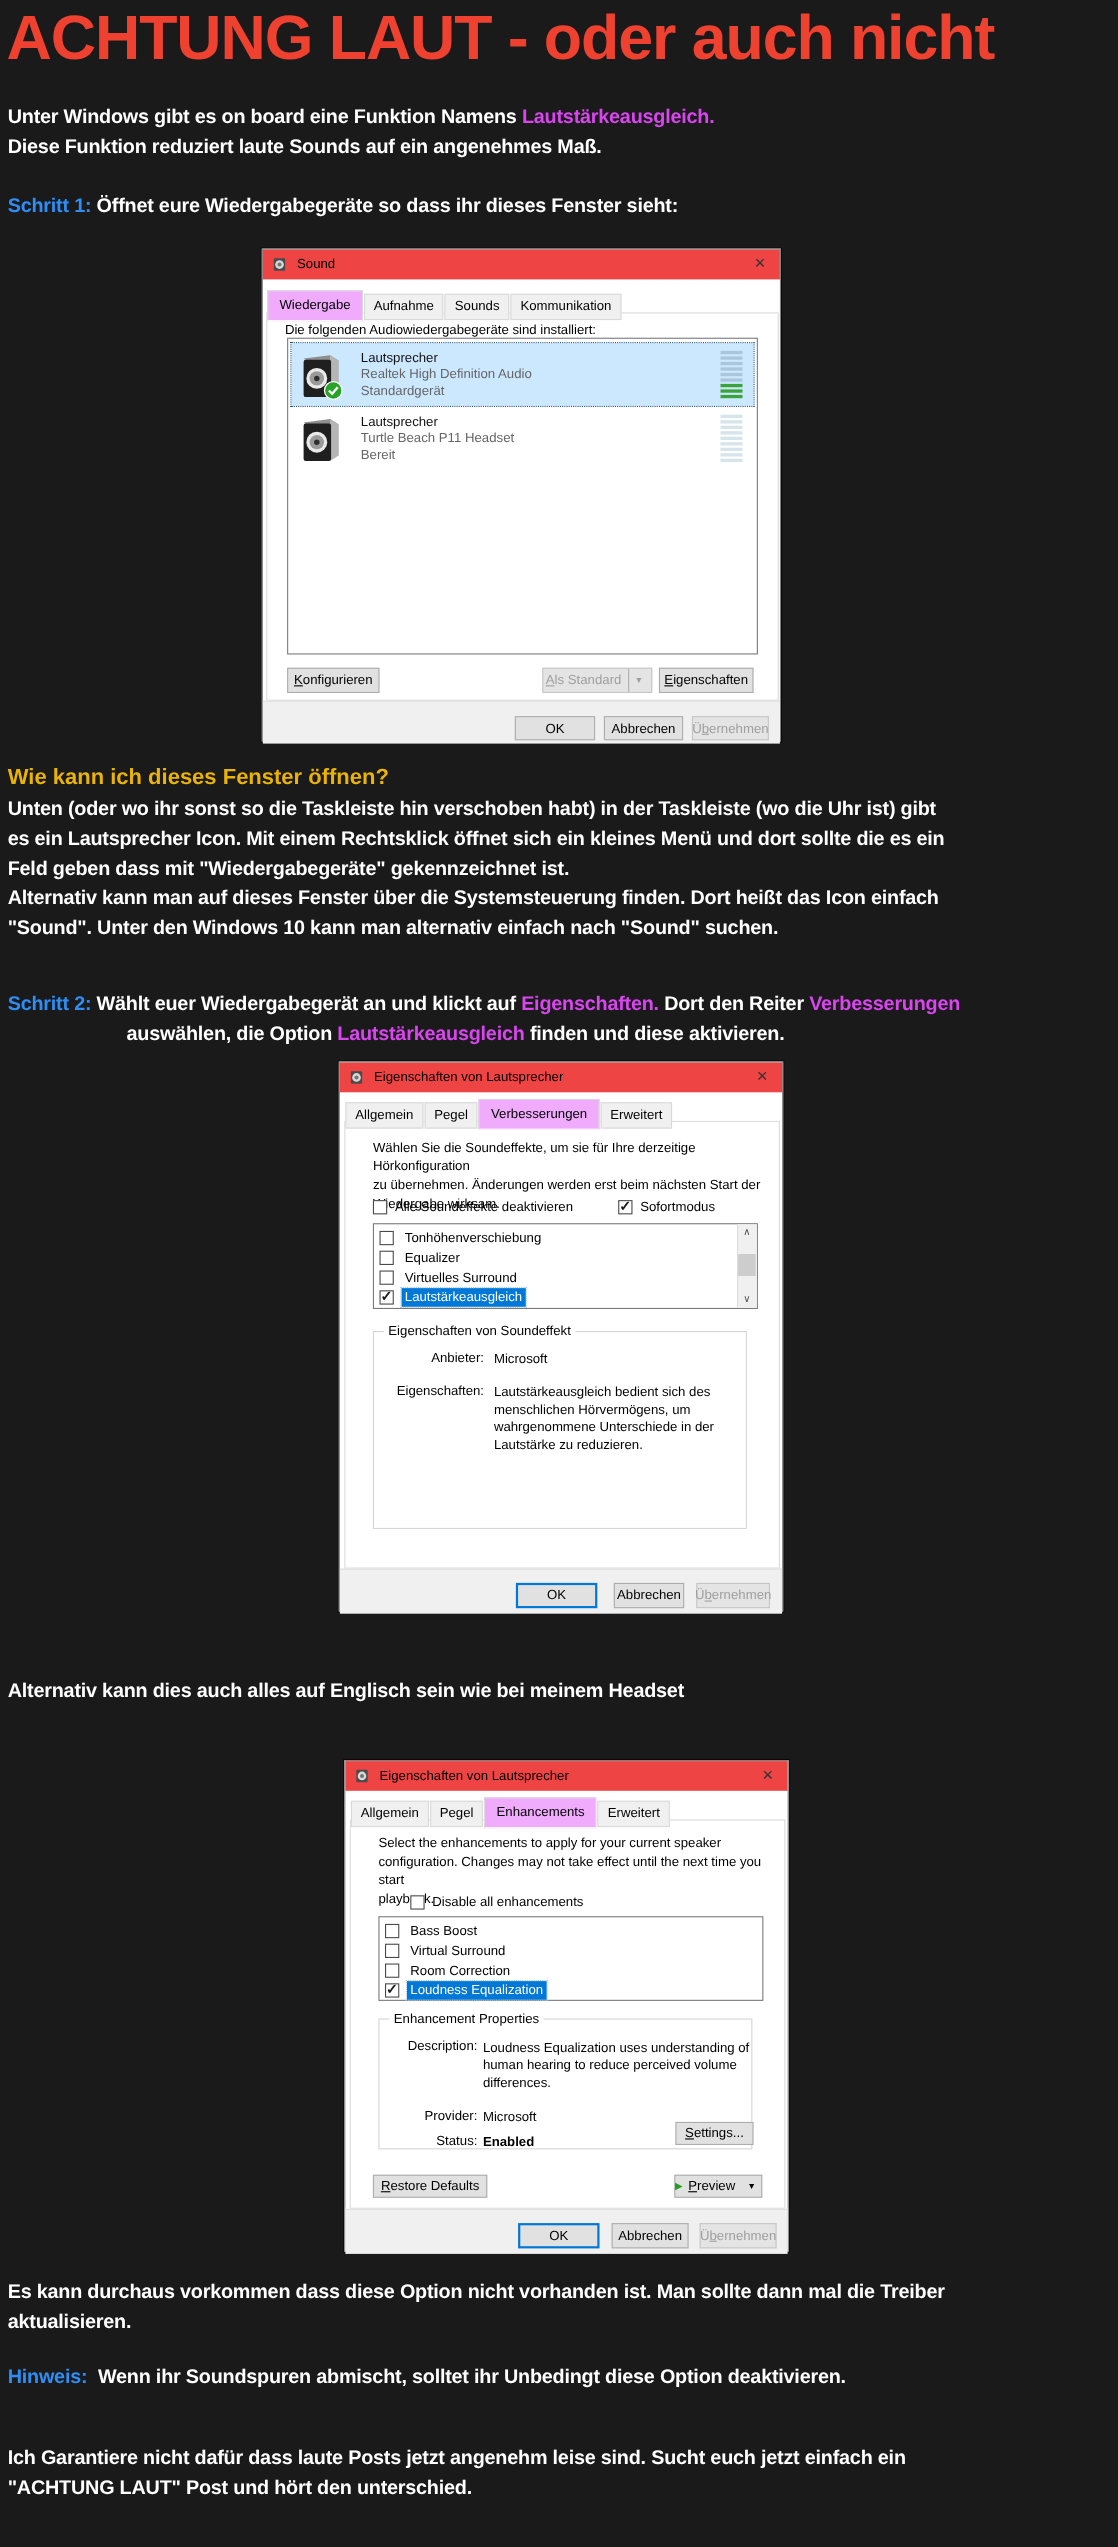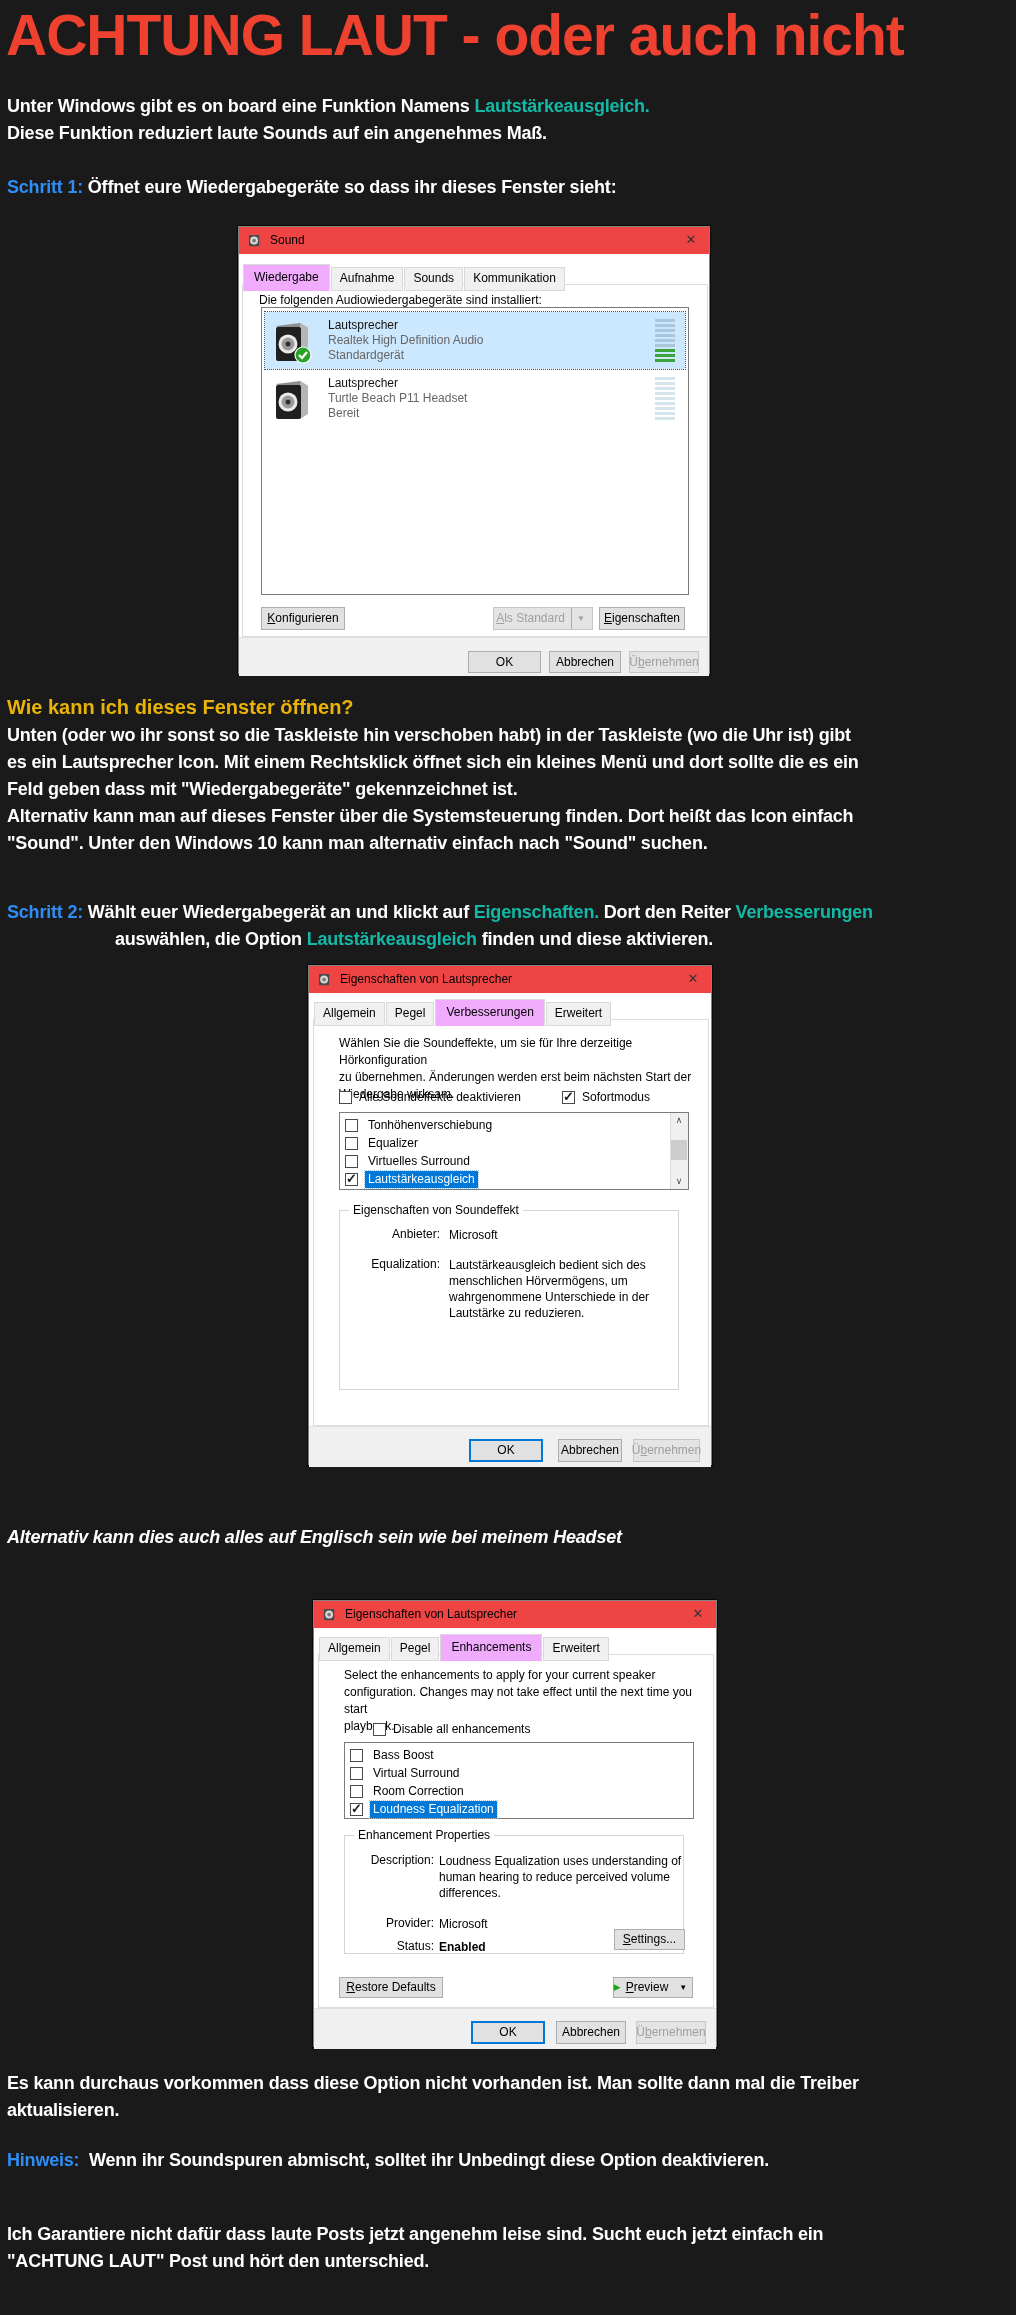--- a/index.html
+++ b/index.html
@@ -2,21 +2,21 @@
 <html><head>
 <meta charset="utf-8">
 <style>
   html,body{margin:0;padding:0;background:#1a1a1a;}
   #canvas{position:relative;width:1016px;height:2315px;background:#1a1a1a;overflow:hidden;
           font-family:"Liberation Sans",sans-serif;}
   .abs{position:absolute;}
   
   .post{font-weight:bold;font-size:18px;line-height:27px;color:#ffffff;white-space:pre-wrap;letter-spacing:-0.2px;}
   .big-title{font-weight:bold;font-size:57px;letter-spacing:-1px;color:#ee4130;white-space:nowrap;}
-  .orange{color:#14b8a6;}
+  .orange{color:#d946ef;}
   .blue{color:#2e8ef5;}
   .brown-head{font-weight:bold;font-size:20px;color:#eab308;}
   
   .windlg{position:absolute;background:#ffffff;border:1px solid #828282;box-sizing:border-box;
           font-size:12px;line-height:1.25;color:#000;box-shadow:0 0 0 1px #0a0a0a;}
   .titlebar{position:absolute;top:0;left:0;right:0;height:27px;background:#ef4444;display:flex;align-items:center;padding-left:9px;}
   .titlebar .ttxt{margin-left:7px;font-size:12px;color:#000;}
   .closebox{position:absolute;top:0;right:0;width:36px;height:27px;display:flex;align-items:center;justify-content:center;
             font-size:13px;color:#333;}
   .tabrow{position:absolute;display:flex;align-items:flex-end;z-index:3;}
@@ -241,37 +241,37 @@
         <span class="ar" style="top:0;">∧</span>
         <span class="ar" style="bottom:0;">∨</span>
         <span class="thumb" style="top:27px;height:20px;"></span>
       </div>
     </div>
 
     <div class="group" style="left:30px;top:244px;width:340px;height:180px;z-index:2;">
       <span class="gtitle">Eigenschaften von Soundeffekt</span>
       <div class="flabel-col" style="left:0;top:16px;width:100px;">Anbieter:</div>
       <div class="fval" style="left:109px;top:16px;">Microsoft</div>
-      <div class="flabel-col" style="left:0;top:46px;width:100px;">Equalization:</div>
+      <div class="flabel-col" style="left:0;top:46px;width:100px;">Eigenschaften:</div>
       <div class="fval" style="left:109px;top:46px;">Lautstärkeausgleich bedient sich des
 menschlichen Hörvermögens, um
 wahrgenommene Unterschiede in der
 Lautstärke zu reduzieren.</div>
     </div>
 
     <div class="dlgfooter" style="top:460px;height:40px;">
       <div class="btn focus" style="left:160px;top:12px;width:74px;height:23px;">OK</div>
       <div class="btn" style="left:249px;top:12px;width:64px;height:23px;">Abbrechen</div>
       <div class="btn disabled" style="left:324px;top:12px;width:67px;height:23px;">
           <span><span>Ü</span><span class="u">b</span><span>ernehmen</span></span>
         </div>
     </div>
   </div>
 
-  <div class="abs post" style="left:7px;top:1524px;font-style:italic;">Alternativ kann dies auch alles auf Englisch sein wie bei meinem Headset</div>
+  <div class="abs post" style="left:7px;top:1524px;">Alternativ kann dies auch alles auf Englisch sein wie bei meinem Headset</div>
 
   <div class="windlg" style="left:313px;top:1600px;width:404px;height:447px;">
     <div class="titlebar">
       <svg width="15" height="15" viewBox="0 0 16 16">
         <rect x="1" y="2" width="11" height="12" rx="1" fill="#4a4a4a"></rect>
         <circle cx="6.5" cy="8" r="4.2" fill="#d8d8d8"></circle>
           <circle cx="6.5" cy="8" r="2" fill="#777"></circle>
       </svg>
       <span class="ttxt">Eigenschaften von Lautsprecher</span>
       <span class="closebox">✕</span>

